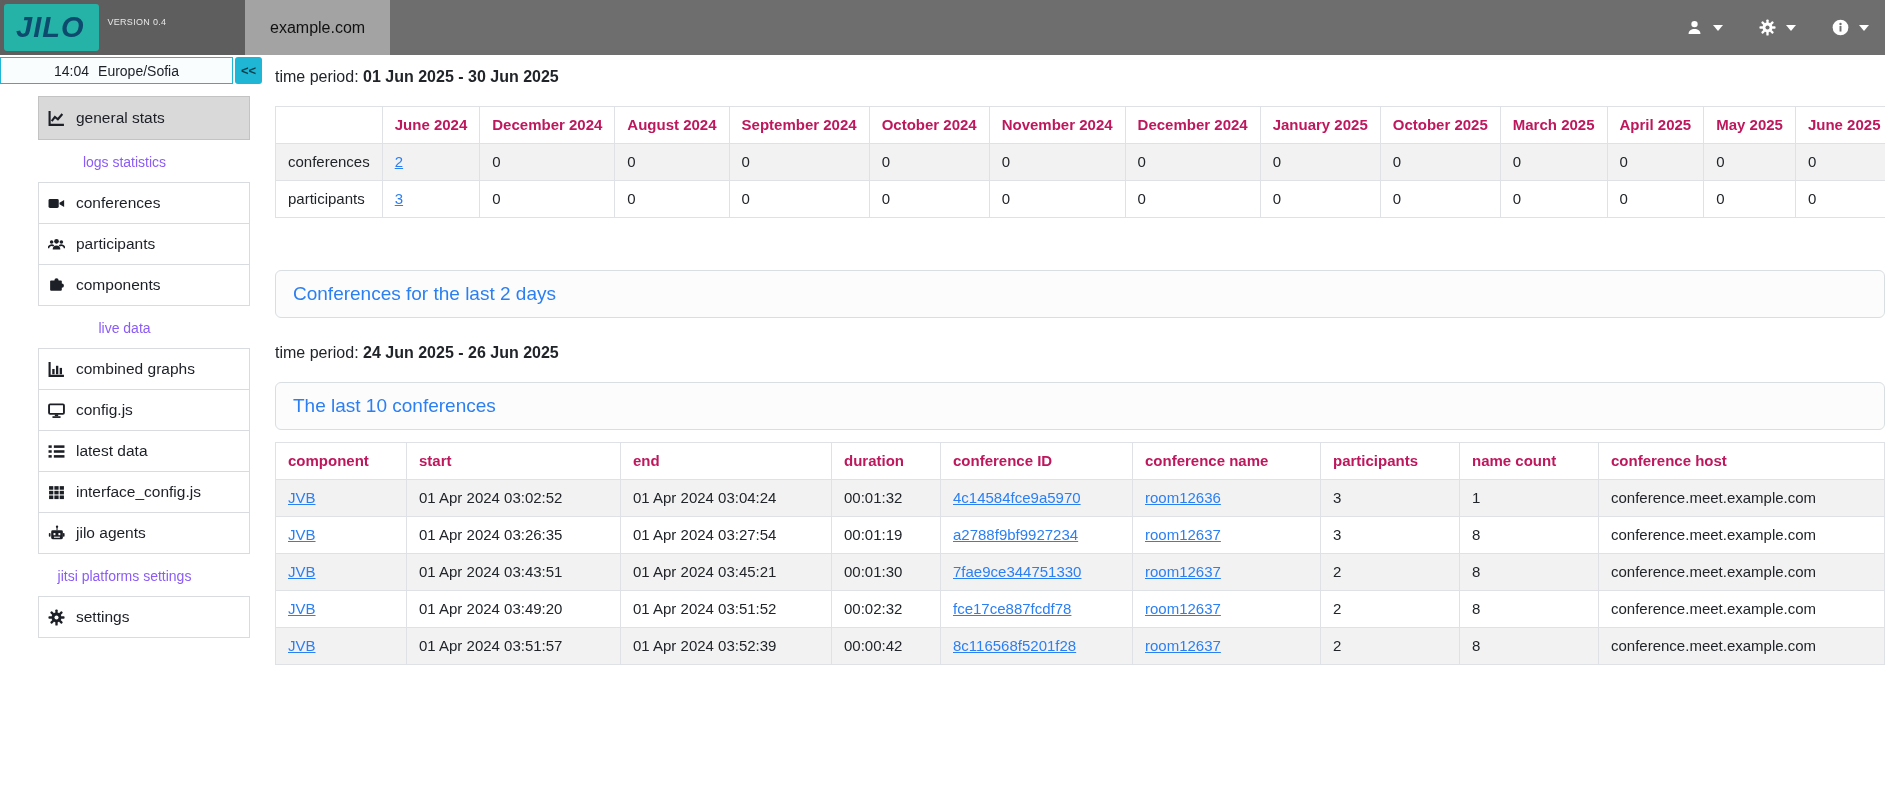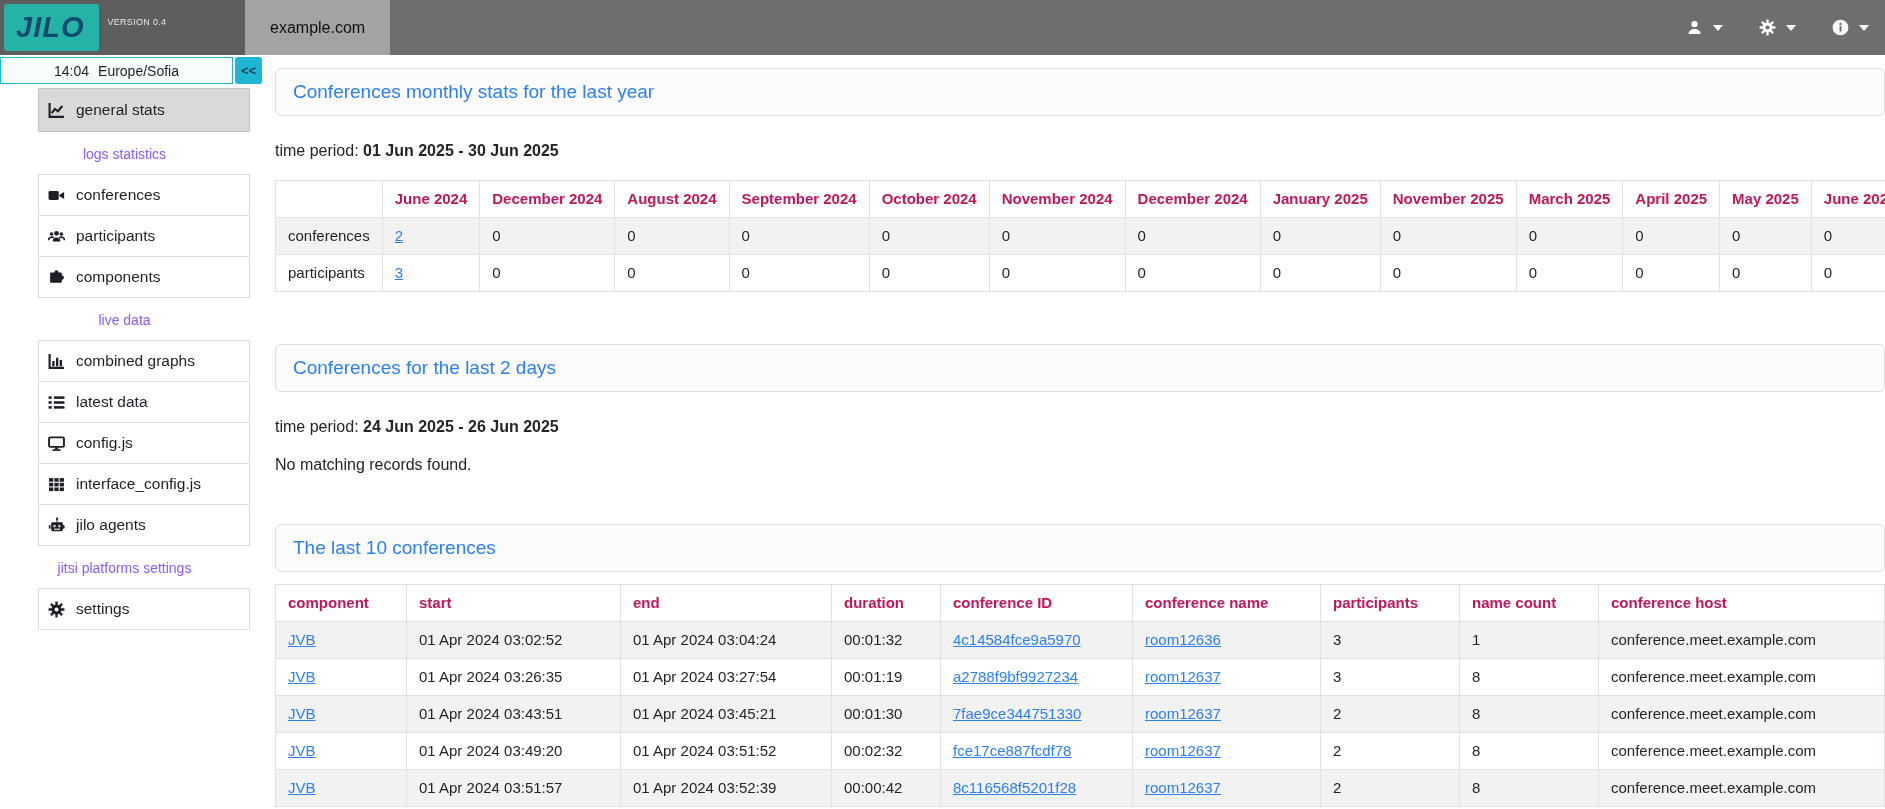--- a/index.html
+++ b/index.html
@@ -21,21 +21,21 @@
   .tab { background:#a3a3a3; color:#111; font-size:16px; display:flex; align-items:center; padding:0 25px; flex:none; }
   .topbar-right { margin-left:auto; display:flex; align-items:center; gap:36px; padding-right:16px; }
   .menu-group { display:flex; align-items:center; gap:10px; color:#fff; cursor:pointer; }
   .ticon { width:17px; height:17px; display:inline-flex; }
   .caret { width:10px; height:6px; display:inline-flex; }
   
   .page { display:flex; height:754px; }
   .sidebar { width:262px; flex:none; padding-top:2px; }
   .main { flex:1; padding:13px 0 0 13px; overflow:hidden; }
   
-  .clock-row { display:flex; height:27px; margin-bottom:4px; }
+  .clock-row { display:flex; height:27px; margin-bottom:12px; }
   .clock { flex:0 0 233px; border:1px solid var(--cyan); background:#fafdfe; display:flex;
     align-items:center; justify-content:center; gap:9px; font-size:14px; color:#1c1f26; }
   .collapse-btn { width:29px; height:27px; margin-left:2px; background:var(--cyan); color:#0b3d49;
     border:none; border-radius:3px; font-weight:bold; font-size:13px; font-family:inherit; cursor:pointer; }
   .side-group { margin-left:2px; width:248px;padding-left:36px; }
   .side-item { height:42px; border:1px solid #d8dce1; background:#fff; display:flex; align-items:center;
     gap:11px; padding-left:9px; font-size:15.5px; color:#1c1f26; cursor:pointer; }
   .side-item + .side-item { margin-top:-1px; }
   .side-item.active { background:#d9d9d9; border-color:#c3c3c3; height:44px; }
   .side-section-label { text-align:center; padding-right:13px; font-size:14px; color:#8b5cf6; margin:14px 0 12px; }
@@ -178,37 +178,37 @@
                 <path d="M1.5 1v13h13.5" stroke="currentColor" stroke-width="2" fill="none"></path>
                 <g fill="currentColor">
                   <rect x="4" y="7.5" width="2.2" height="5"></rect>
                   <rect x="7.5" y="4.5" width="2.2" height="8"></rect>
                   <rect x="11" y="6.5" width="2.2" height="6"></rect>
                 </g>
               </svg></span>
             <span>combined graphs</span>
           </div>
           <div class="side-item">
+            <span class="si"><svg viewBox="0 0 16 16" width="17" height="17">
+                <rect x="1" y="2.2" width="14" height="9" rx="1" stroke="currentColor" stroke-width="1.8" fill="none"></rect>
+                <rect x="6.4" y="11.6" width="3.2" height="1.8" fill="currentColor"></rect>
+                <rect x="4.2" y="13.4" width="7.6" height="1.6" fill="currentColor"></rect>
+              </svg></span>
+            <span>config.js</span>
+          </div>
+          <div class="side-item">
             <span class="si"><svg viewBox="0 0 16 16" width="17" height="17" fill="currentColor">
                 <rect x="0.5" y="2.2" width="3" height="2.4"></rect>
                 <rect x="5.5" y="2.2" width="10" height="2.4"></rect>
                 <rect x="0.5" y="6.8" width="3" height="2.4"></rect>
                 <rect x="5.5" y="6.8" width="10" height="2.4"></rect>
                 <rect x="0.5" y="11.4" width="3" height="2.4"></rect>
                 <rect x="5.5" y="11.4" width="10" height="2.4"></rect>
               </svg></span>
             <span>latest data</span>
-          </div>
-          <div class="side-item">
-            <span class="si"><svg viewBox="0 0 16 16" width="17" height="17">
-                <rect x="1" y="2.2" width="14" height="9" rx="1" stroke="currentColor" stroke-width="1.8" fill="none"></rect>
-                <rect x="6.4" y="11.6" width="3.2" height="1.8" fill="currentColor"></rect>
-                <rect x="4.2" y="13.4" width="7.6" height="1.6" fill="currentColor"></rect>
-              </svg></span>
-            <span>config.js</span>
           </div>
           <div class="side-item">
             <span class="si"><svg viewBox="0 0 16 16" width="17" height="17" fill="currentColor">
                 <rect x="1" y="2" width="4" height="3.4"></rect>
                 <rect x="6" y="2" width="4" height="3.4"></rect>
                 <rect x="11" y="2" width="4" height="3.4"></rect>
                 <rect x="1" y="6.4" width="4" height="3.4"></rect>
                 <rect x="6" y="6.4" width="4" height="3.4"></rect>
                 <rect x="11" y="6.4" width="4" height="3.4"></rect>
                 <rect x="1" y="10.8" width="4" height="3.4"></rect>
@@ -253,40 +253,37 @@
                 <circle cx="8" cy="8" r="1.9" fill="var(--hole,#fff)"></circle>
               </svg></span>
             <span>settings</span>
           </div>
         </div>
       </div>
   </div>
 
   <div class="main">
 
-    <div class="card-head">
-      <a href="#">Conferences monthly stats for the last year</a>
-    </div>
     <div class="time-period">
       <span>time period:</span>
       <b>01 Jun 2025 - 30 Jun 2025</b>
     </div>
     <table class="monthly-table" id="monthly-table">
         <thead>
           <tr>
             <th></th>
             <th>June 2024</th>
             <th>December 2024</th>
             <th>August 2024</th>
             <th>September 2024</th>
             <th>October 2024</th>
             <th>November 2024</th>
             <th>December 2024</th>
             <th>January 2025</th>
-            <th>November 2025</th>
+            <th>October 2025</th>
             <th>March 2025</th>
             <th>April 2025</th>
             <th>May 2025</th>
             <th>June 2025</th>
           </tr>
         </thead>
         <tbody>
           <tr>
             <td>conferences</td>
             <td><a href="#">2</a></td>
@@ -322,21 +319,20 @@
         </tbody>
       </table>
 
     <div class="card-head">
       <a href="#">Conferences for the last 2 days</a>
     </div>
     <div class="time-period">
       <span>time period:</span>
       <b>24 Jun 2025 - 26 Jun 2025</b>
     </div>
-    <div class="empty-msg">No matching records found.</div>
 
     <div class="card-head mb-sm">
       <a href="#">The last 10 conferences</a>
     </div>
     <table id="last10-table">
         <colgroup>
           <col style="width: 131px;">
           <col style="width: 214px;">
           <col style="width: 211px;">
           <col style="width: 109px;">

